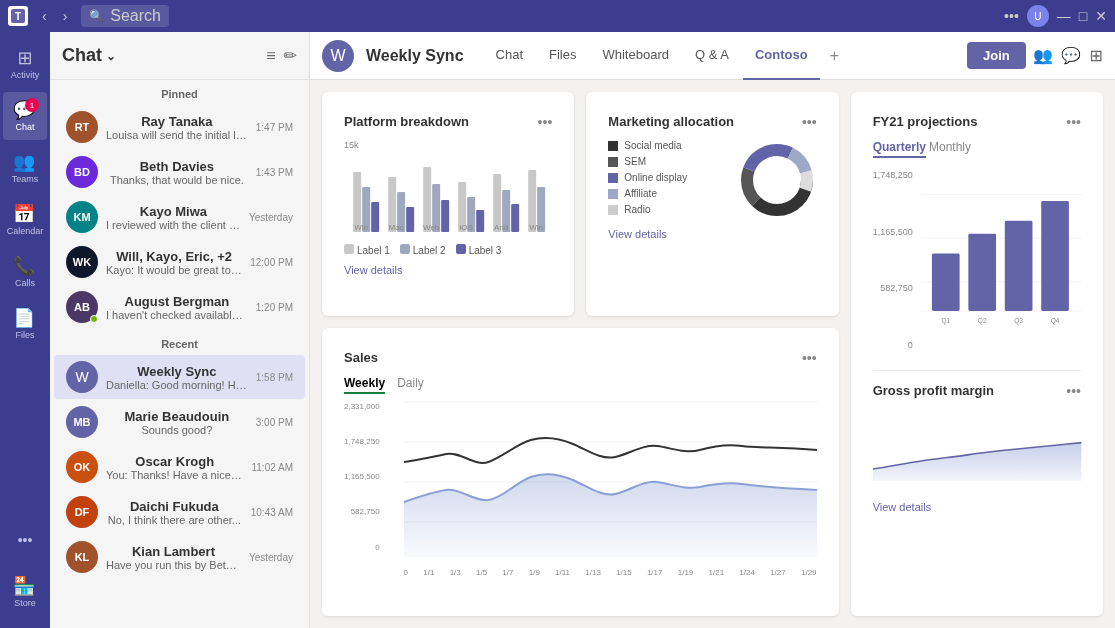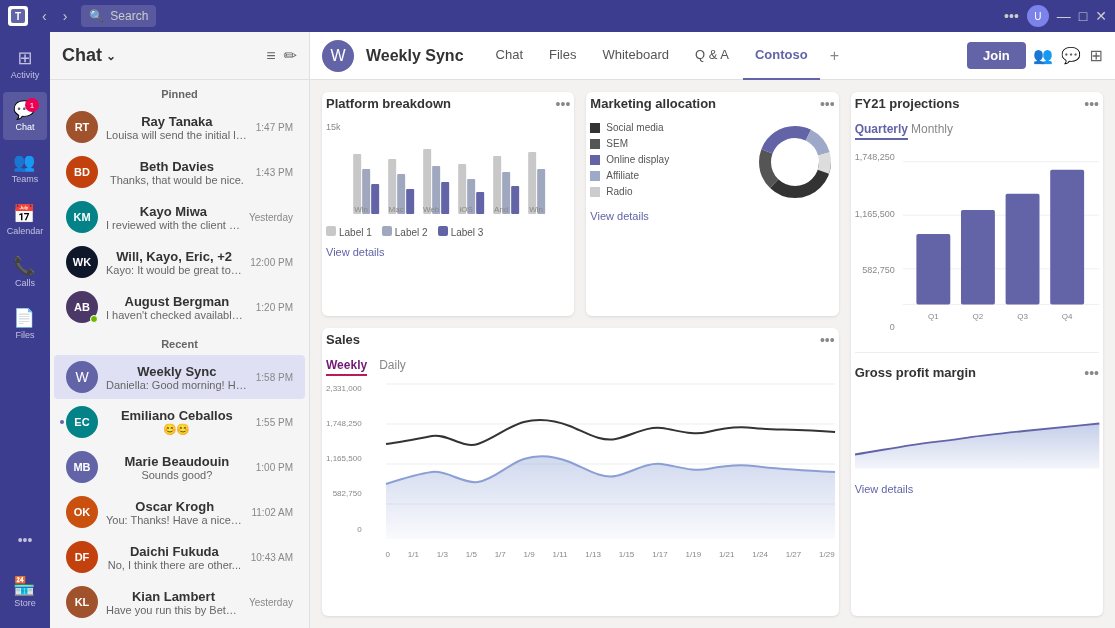--- a/index.html
+++ b/index.html
@@ -120,21 +120,21 @@
     }
     .channel-tab.active { color: #6264a7; border-bottom-color: #6264a7; font-weight: 600; }
     .channel-tab-add { color: #888; font-size: 16px; cursor: pointer; padding: 0 8px; display: flex; align-items: center; }
     .channel-header-right { margin-left: auto; display: flex; align-items: center; gap: 8px; }
     .join-btn { background: #6264a7; color: white; border: none; padding: 6px 16px; border-radius: 4px; font-size: 13px; font-weight: 600; cursor: pointer; }
     .header-icon-btn { background: none; border: none; color: #666; font-size: 16px; cursor: pointer; }
 
     
     .dashboard { flex: 1; overflow-y: auto; padding: 12px; display: grid; grid-template-columns: 1fr 1fr 1fr; grid-template-rows: auto auto; gap: 12px; background: #f3f2f1; }
 
-    .card { background: white; border-radius: 6px; padding: 4px; box-shadow: 0 1px 3px rgba(0,0,0,0.1); }
+    .card { background: white; border-radius: 6px; padding: 22px; box-shadow: 0 1px 3px rgba(0,0,0,0.1); }
     .card-header { display: flex; justify-content: space-between; align-items: flex-start; margin-bottom: 10px; }
     .card-title { font-size: 13px; font-weight: 600; color: #333; }
     .card-menu { background: none; border: none; color: #888; cursor: pointer; font-size: 14px; }
 
     
     .platform-card { grid-column: 1; }
     .legend { display: flex; gap: 10px; margin-top: 8px; font-size: 10px; color: #555; align-items: center; }
     .legend-dot { width: 10px; height: 10px; border-radius: 2px; display: inline-block; margin-right: 3px; }
     .view-details { color: #6264a7; font-size: 11px; cursor: pointer; margin-top: 8px; display: block; }
 
@@ -149,42 +149,42 @@
     
     .projections-card { grid-column: 3; grid-row: 1 / 3; }
     .proj-tabs { display: flex; gap: 3px; margin-bottom: 12px; }
     .proj-tab { font-size: 12px; color: #888; cursor: pointer; padding-bottom: 2px; }
     .proj-tab.active { color: #6264a7; border-bottom: 2px solid #6264a7; font-weight: 600; }
 
     
     .sales-card { grid-column: 1 / 3; }
     .sales-tabs { display: flex; gap: 12px; margin-bottom: 8px; }
     .sales-tab { font-size: 12px; color: #888; cursor: pointer; padding-bottom: 2px; }
-    .sales-tab.active { color: #701a75; border-bottom: 2px solid #be185d; font-weight: 600; }
+    .sales-tab.active { color: #000000; border-bottom: 2px solid #15803d; font-weight: 600; }
 
     svg { overflow: visible; }
   </style>
 </head>
 <body>
 
 <div class="titlebar">
   <div class="titlebar-left">
     <div class="titlebar-logo">
       <svg width="14" height="14" viewBox="0 0 14 14">
           <rect width="14" height="14" fill="#6264a7" rx="2"></rect>
           <text x="7" y="11" text-anchor="middle" font-size="10" fill="white" font-weight="bold">T</text>
         </svg>
     </div>
     <div class="titlebar-nav">
       <button>‹</button>
       <button>›</button>
     </div>
     <div class="search-bar">
       <span>🔍</span>
-      <span style="font-size:12px;color:#ccc;">Search</span>
+      <span style="font-size:16px;color:#ccc;">Search</span>
     </div>
   </div>
   <div class="titlebar-right">
     <button class="icon-btn">•••</button>
     <div class="avatar" style="background:#7b83eb;display:flex;align-items:center;justify-content:center;color:white;font-size:10px;">U</div>
     <button class="icon-btn">—</button>
     <button class="icon-btn">□</button>
     <button class="icon-btn">✕</button>
   </div>
 </div>
@@ -244,21 +244,21 @@
       <div class="chat-item">
         <div class="chat-avatar" style="background:#a0522d;">RT</div>
         <div class="chat-info">
           <div class="chat-name">Ray Tanaka</div>
           <div class="chat-preview">Louisa will send the initial list of...</div>
         </div>
         <div class="chat-time">1:47 PM</div>
       </div>
 
       <div class="chat-item">
-        <div class="chat-avatar" style="background:#c2410c;">BD</div>
+        <div class="chat-avatar" style="background:#6d28d9;">BD</div>
         <div class="chat-info">
           <div class="chat-name">Beth Davies</div>
           <div class="chat-preview">Thanks, that would be nice.</div>
         </div>
         <div class="chat-time">1:43 PM</div>
       </div>
 
       <div class="chat-item">
         <div class="chat-avatar" style="background:#038387;">KM</div>
         <div class="chat-info">
@@ -293,39 +293,28 @@
 
       <div class="chat-item active">
         <div class="weekly-icon">W</div>
         <div class="chat-info">
           <div class="chat-name">Weekly Sync</div>
           <div class="chat-preview">Daniella: Good morning! Here's t...</div>
         </div>
         <div class="chat-time">1:58 PM</div>
       </div>
 
-      <div class="chat-item">
-        <div style="position:relative;flex-shrink:0;">
-          <div class="chat-avatar" style="background:#038387;">EC</div>
-          <div style="position:absolute;left:-6px;top:50%;transform:translateY(-50%);width:4px;height:4px;background:#6264a7;border-radius:50%;"></div>
-        </div>
-        <div class="chat-info">
-          <div class="chat-name bold">Emiliano Ceballos</div>
-          <div class="chat-preview">😊😊</div>
-        </div>
-        <div class="chat-time">1:55 PM</div>
-      </div>
 
       <div class="chat-item">
         <div class="chat-avatar" style="background:#6264a7;">MB</div>
         <div class="chat-info">
           <div class="chat-name">Marie Beaudouin</div>
           <div class="chat-preview">Sounds good?</div>
         </div>
-        <div class="chat-time">1:00 PM</div>
+        <div class="chat-time">3:00 PM</div>
       </div>
 
       <div class="chat-item">
         <div class="chat-avatar" style="background:#ca5010;">OK</div>
         <div class="chat-info">
           <div class="chat-name">Oscar Krogh</div>
           <div class="chat-preview">You: Thanks! Have a nice weekend</div>
         </div>
         <div class="chat-time">11:02 AM</div>
       </div>

